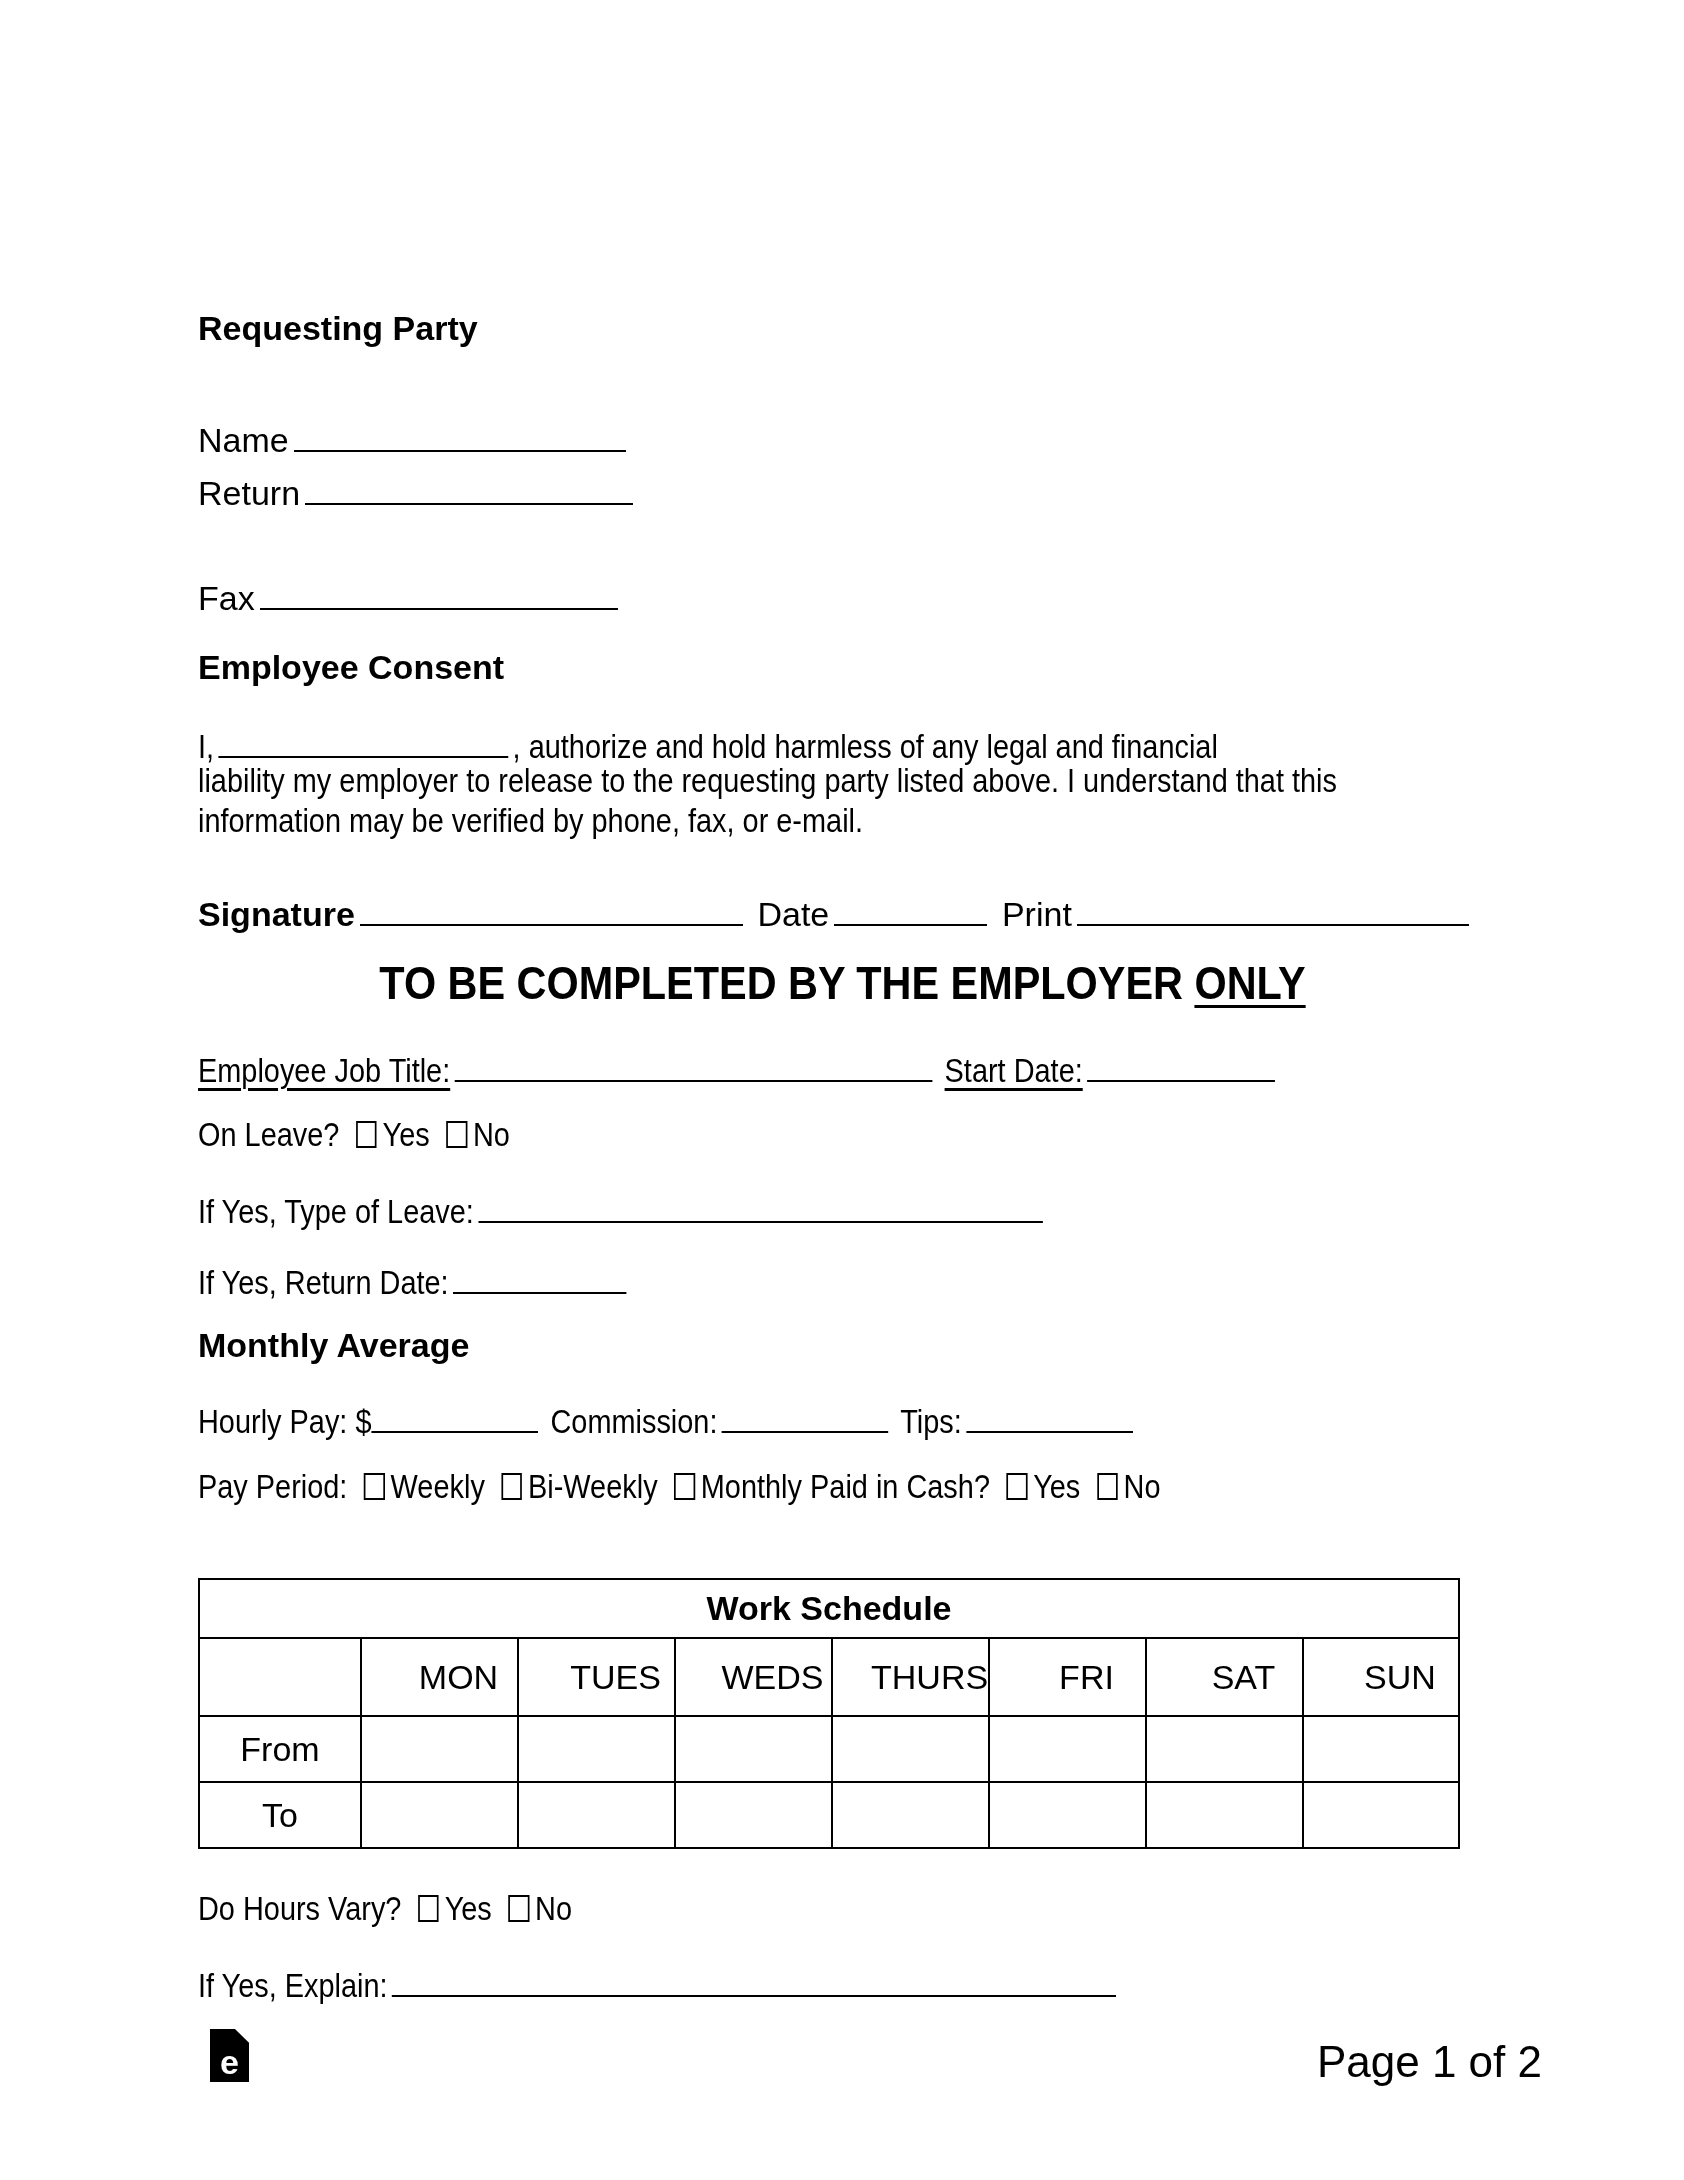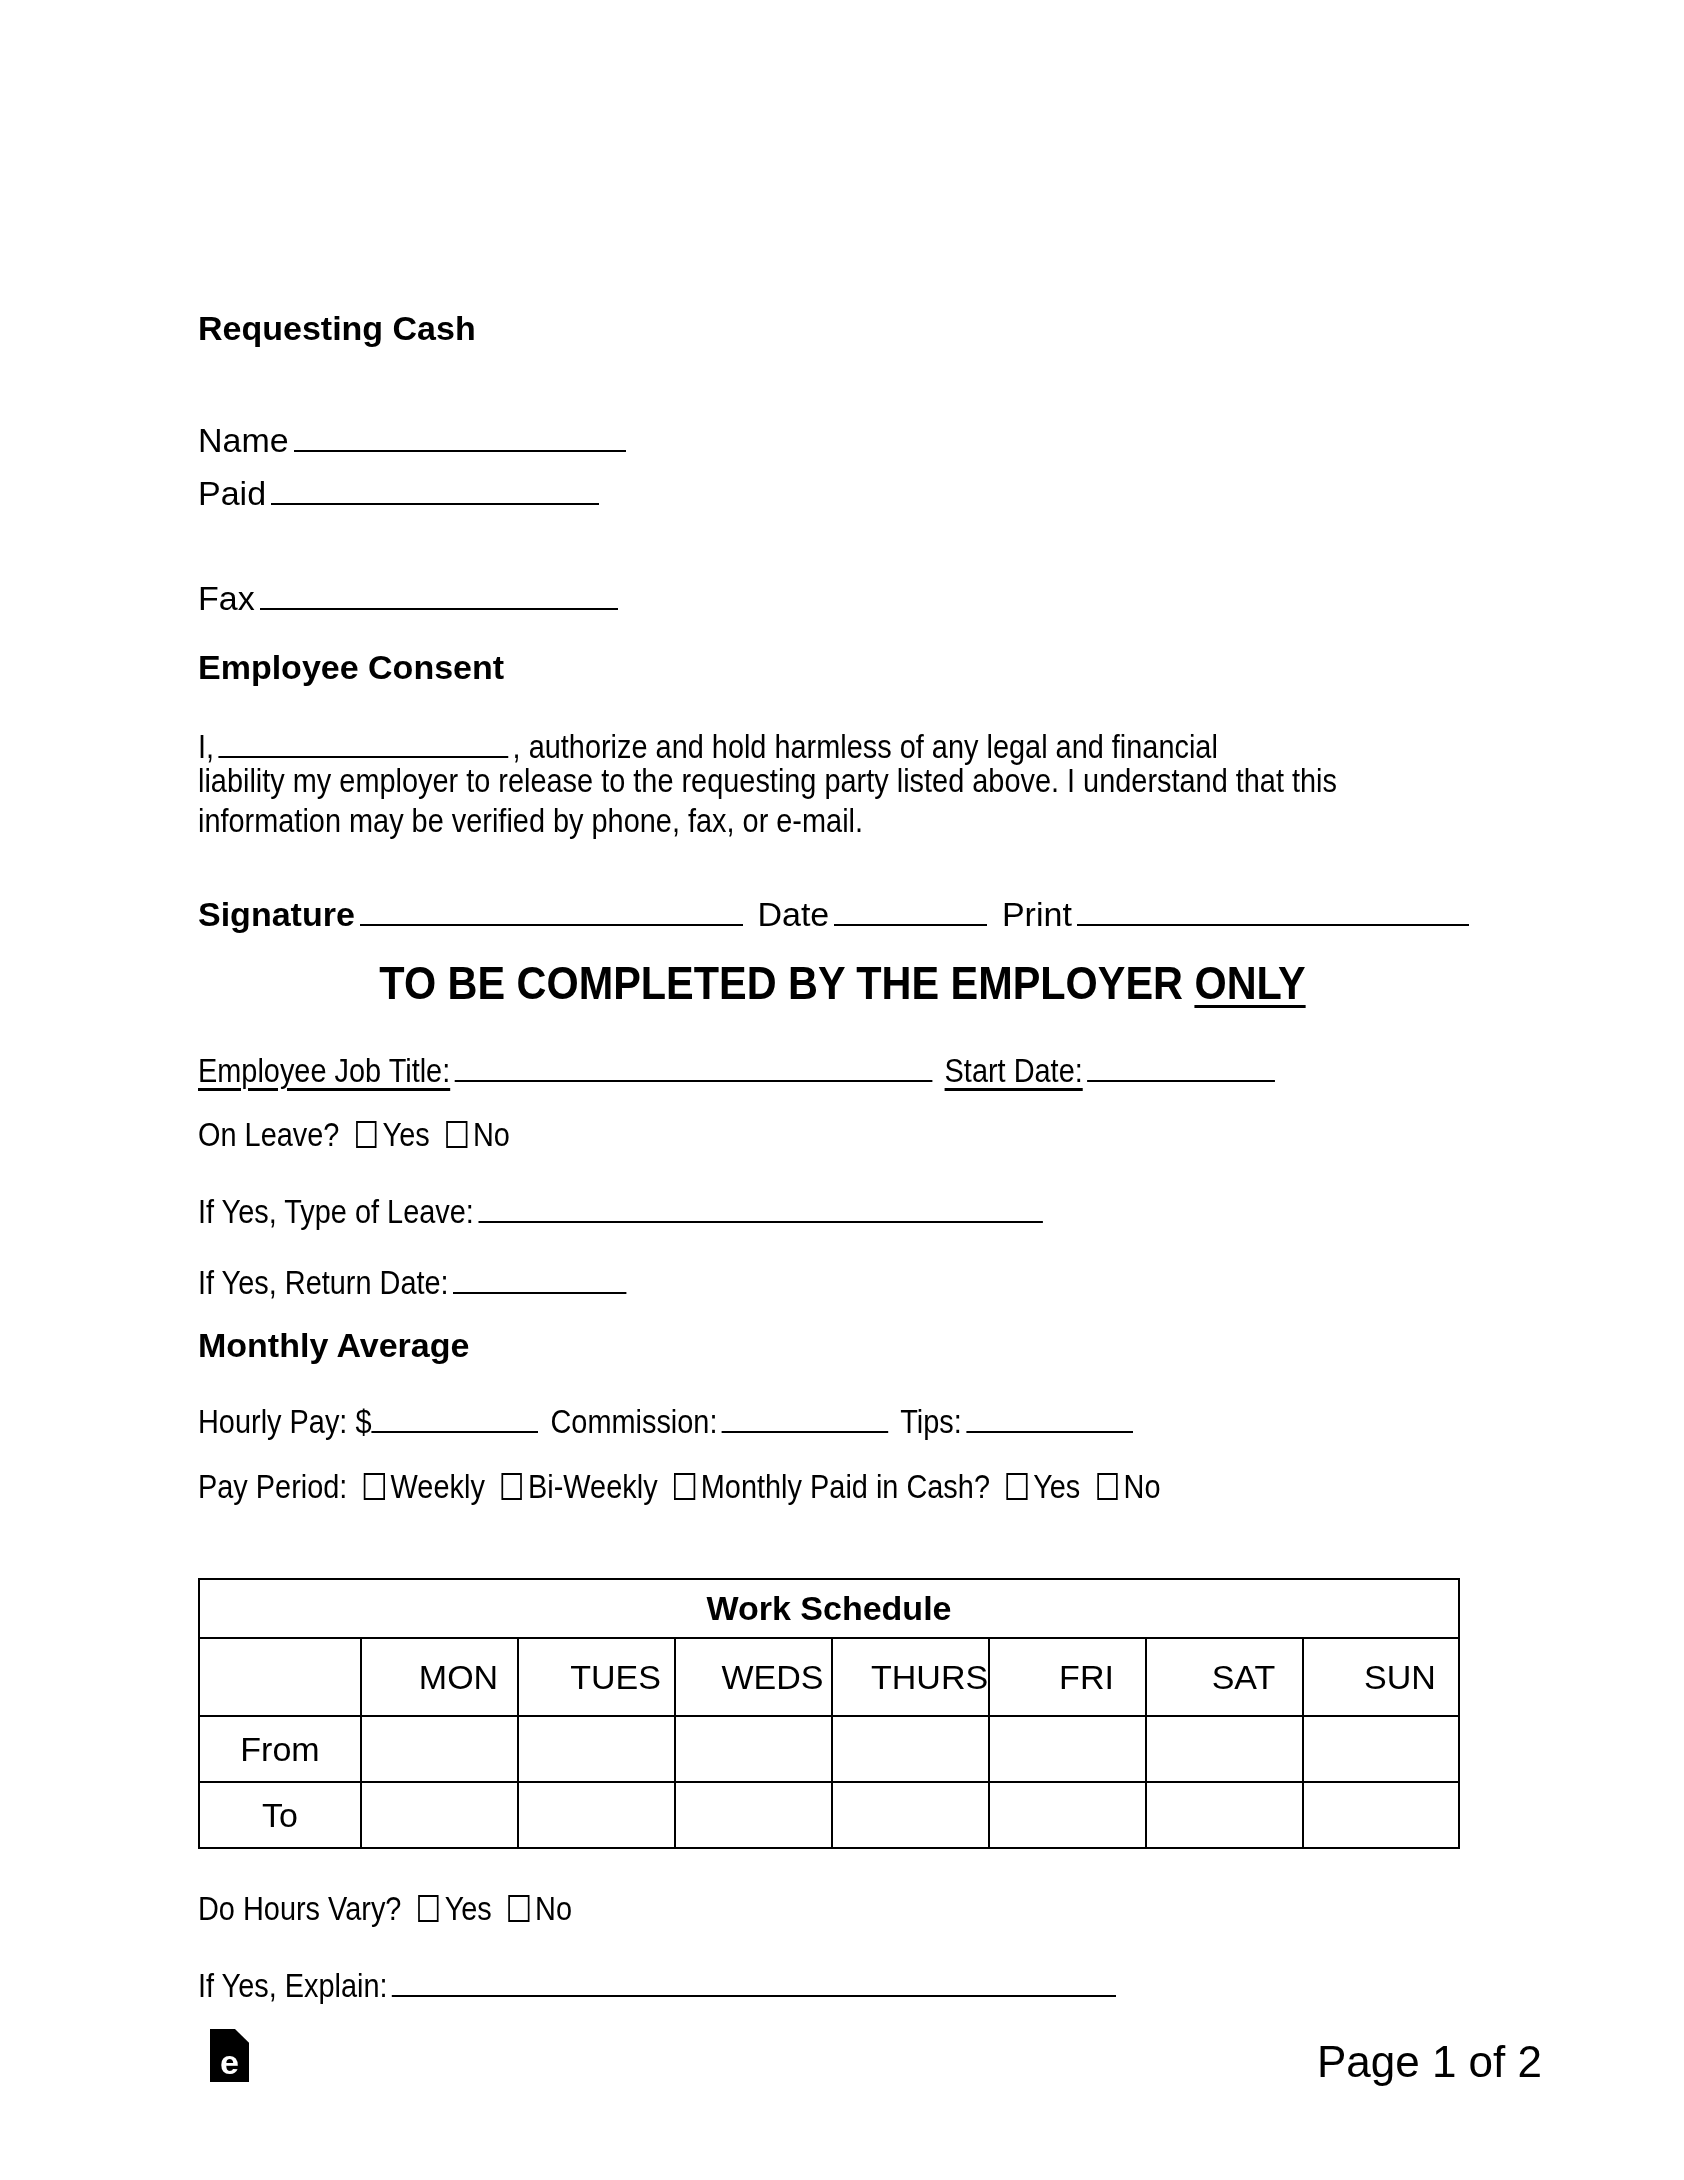--- a/index.html
+++ b/index.html
@@ -101,27 +101,27 @@
     font-size: 44px;
     line-height: 37px;
   }
 </style>
 </head>
 <body>
 
 <div class="page">
 
 
-  <div class="line bold" style="top:308px">Requesting Cash</div>
+  <div class="line bold" style="top:308px">Requesting Party</div>
 
   <div class="line" style="top:414px">
     <span>Name</span><span class="bl" style="width:332px"></span>
   </div>
   <div class="line" style="top:467px">
-    <span>Paid</span><span class="bl" style="width:328px"></span>
+    <span>Return</span><span class="bl" style="width:328px"></span>
   </div>
   <div class="line" style="top:572px">
     <span>Fax</span><span class="bl" style="width:358px"></span>
   </div>
 
   <div class="line bold" style="top:647px">Employee Consent</div>
 
   <div class="line cond" style="top:720px">
     <span>I,</span><span class="bl" style="width:341px"></span><span>, authorize and hold harmless of any legal and financial</span>
   </div>

